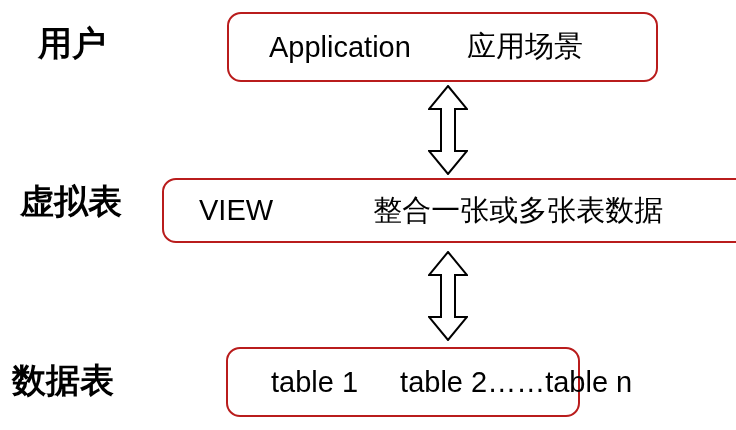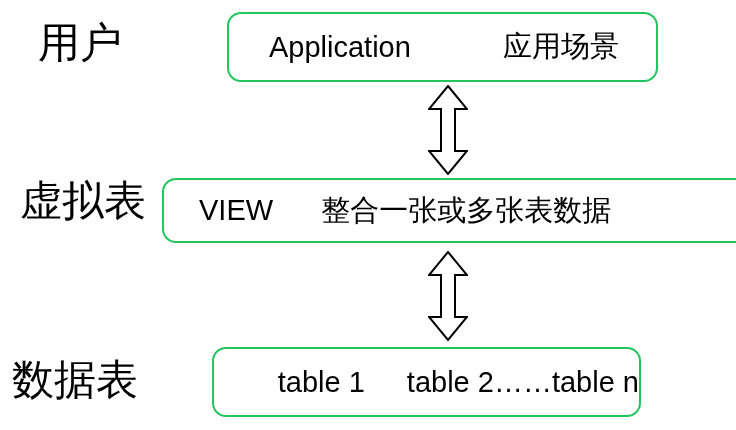--- a/index.html
+++ b/index.html
@@ -7,47 +7,47 @@
     width: 736px;
     height: 430px;
     background: #ffffff;
     position: relative;
     overflow: hidden;
     font-family: "Liberation Sans", sans-serif;
     color: #000000;
   }
   .layer-label {
     position: absolute;
-    font-size: 42px;
+    font-size: 34px;
     line-height: 38px;
-    font-weight: 400;
+    font-weight: 700;
     white-space: nowrap;
     letter-spacing: 0px;
   }
   #label-user   { left: 38px; top: 24px; }
   #label-view   { left: 20px; top: 182px; }
   #label-tables { left: 12px; top: 361px; }
 
   .box {
     position: absolute;
     box-sizing: border-box;
-    border: 2px solid #22c55e;
+    border: 2px solid #b91c1c;
     border-radius: 14px;
     background: #ffffff;
     display: flex;
     align-items: center;
     font-size: 29px;
     white-space: nowrap;
   }
   #box-app    { left: 227px; top: 12px;  width: 431px; height: 70px; padding-left: 40px; }
   #box-view   { left: 162px; top: 178px; width: 657px; height: 65px; padding-left: 35px; }
-  #box-tables { left: 212px; top: 347px; width: 429px; height: 70px; padding-left: 43px; justify-content: flex-end; }
+  #box-tables { left: 226px; top: 347px; width: 354px; height: 70px; padding-left: 43px; }
 
-  #box-app    .right-text { margin-left: 92px; }
-  #box-view   .right-text { margin-left: 48px; }
+  #box-app    .right-text { margin-left: 56px; }
+  #box-view   .right-text { margin-left: 100px; }
   #box-tables .right-text { margin-left: 42px; }
 
   .arrow {
     position: absolute;
     width: 40px;
     height: 90px;
   }
   #arrow-app-view  { left: 428px; top: 85px; }
   #arrow-view-tables { left: 428px; top: 251px; }
 </style>

